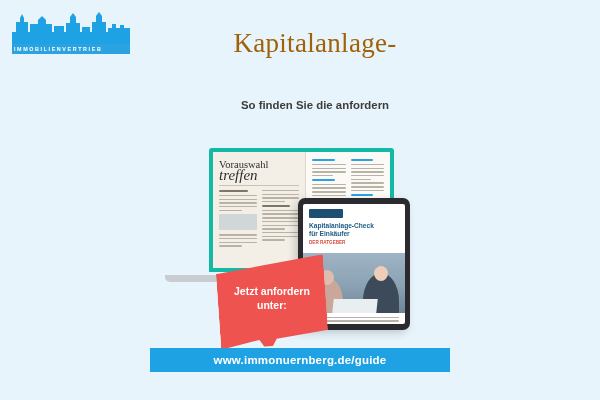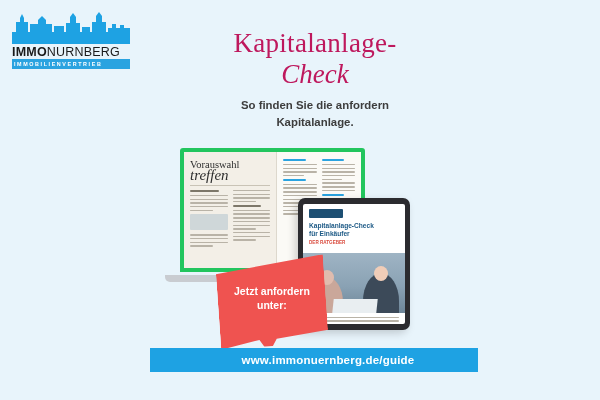--- a/index.html
+++ b/index.html
@@ -50,21 +50,21 @@
   }
 
   
   .headline {
     position: absolute;
     top: 28px;
     left: 150px;
     width: 330px;
     text-align: center;
     font-family: "Liberation Serif", serif;
-    color: #be185d;
+    color: #a16207;
   }
   .headline .line1 {
     font-size: 27px;
     line-height: 31px;
     letter-spacing: 0.3px;
   }
   .headline .line2 {
     font-size: 27px;
     line-height: 31px;
     font-style: italic;
@@ -94,24 +94,25 @@
   
   .laptop {
     position: absolute;
     left: 30px;
     top: 0;
     width: 185px;
   }
   .laptop-screen {
     width: 185px;
     height: 124px;
-    background: #22c55e;
+    background: #14b8a6;
     border-radius: 3px 3px 0 0;
     padding: 4px;
     box-sizing: border-box;
+    margin-left: 29px;
   }
   .laptop-inner {
     width: 100%;
     height: 100%;
     background: #f4f1ea;
     display: flex;
     overflow: hidden;
   }
   .page-left, .page-right {
     box-sizing: border-box;
@@ -269,21 +270,20 @@
   .urlbar {
     position: absolute;
     left: 150px;
     top: 348px;
     width: 300px;
     height: 24px;
     background: #1ea2e3;
     display: flex;
     align-items: center;
     justify-content: center;
-    padding-left: 28px;
   }
   .urlbar span {
     color: #ffffff;
     font-size: 11.5px;
     font-weight: 700;
     letter-spacing: 0.2px;
   }
 </style>
 </head>
 <body>
@@ -298,34 +298,29 @@
         <rect x="42" y="16" width="10" height="6"></rect>
         <path d="M54 22 L54 13 L58 13 L58 7 L61 3 L64 7 L64 13 L68 13 L68 22 Z"></path>
         <rect x="70" y="17" width="8" height="5"></rect>
         <path d="M80 22 L80 12 L84 12 L84 6 L87 2 L90 6 L90 12 L94 12 L94 22 Z"></path>
         <rect x="96" y="18" width="22" height="4"></rect>
         <rect x="100" y="14" width="4" height="8"></rect>
         <rect x="108" y="15" width="4" height="7"></rect>
       </g>
     </svg>
   </div>
-  <div class="logo-name">
-    <span>IMMO</span><span class="thin">NURNBERG</span>
-  </div>
   <div class="logo-sub">IMMOBILIENVERTRIEB</div>
 </div>
 
 <div class="headline">
   <div class="line1">Kapitalanlage-</div>
-  <div class="line2">Check</div>
 </div>
 
 <div class="subhead">
   <div>So finden Sie die anfordern</div>
-  <div>Kapitalanlage.</div>
 </div>
 
 <div class="devices">
 
   <div class="laptop">
     <div class="laptop-screen">
       <div class="laptop-inner">
         <div class="page-left">
           <div class="pg-title">
             <span>Vorauswahl</span>

